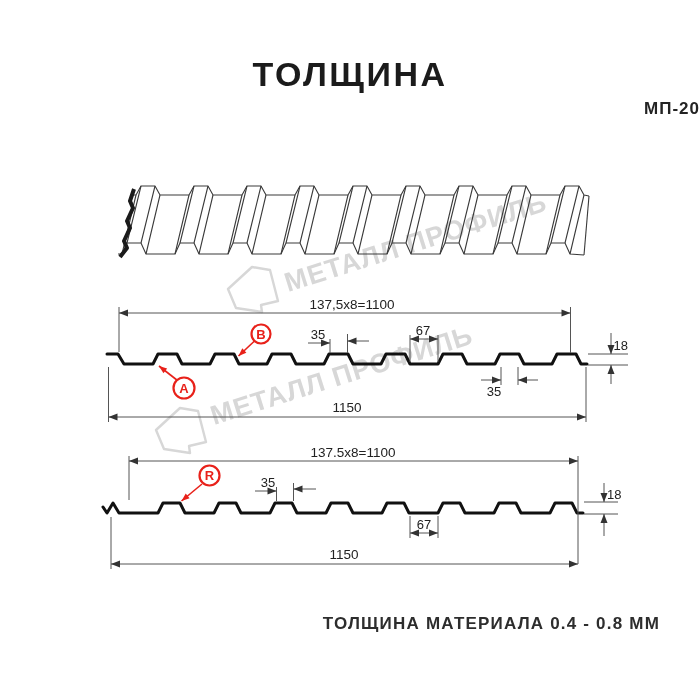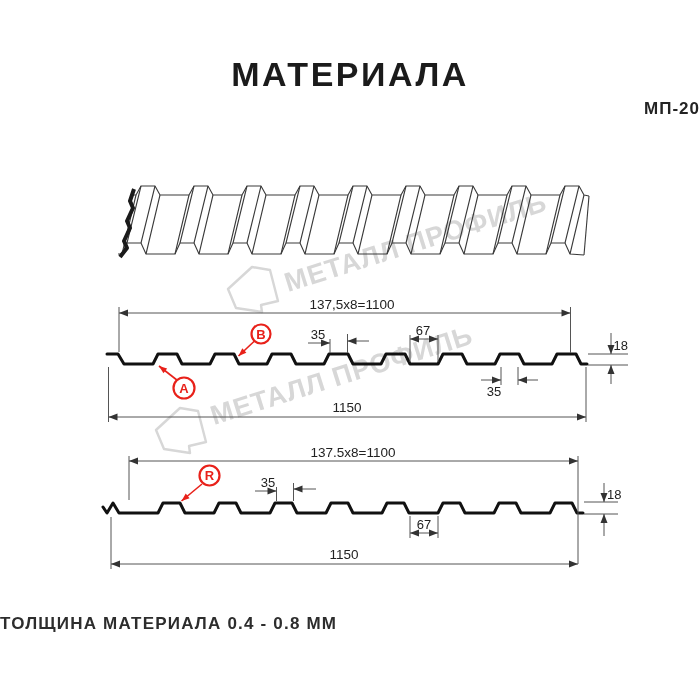--- a/index.html
+++ b/index.html
@@ -10,42 +10,42 @@
   .canvas{position:absolute;inset:0;width:700px;height:700px;background:#fff;}
   .page-title{
     position:absolute;top:56px;left:0;width:700px;text-align:center;
     font-size:34px;font-weight:700;letter-spacing:2.5px;color:#1b1b1b;line-height:36px;
   }
   .page-subtitle{
     position:absolute;top:99px;left:0;width:700px;text-align:right;
     font-size:17px;font-weight:700;letter-spacing:1px;color:#232323;
   }
   .footer-note{
-    position:absolute;top:614px;left:0;width:660px;text-align:left;
+    position:absolute;top:614px;left:0;width:660px;text-align:right;
     font-size:17px;font-weight:700;letter-spacing:1.2px;color:#2d2d2d;
   }
   svg.diagram{position:absolute;left:0;top:0;}
   .wm{fill:none;stroke:#d7d7d7;stroke-width:2.4;stroke-linejoin:round;}
   .wm-text{fill:#d7d7d7;font-size:27px;font-weight:700;letter-spacing:1px;}
   .sheet{stroke:#3a3a3a;stroke-width:1.1;fill:none;stroke-linejoin:round;}
   .sheet-edge{stroke:#1a1a1a;stroke-width:4;fill:none;stroke-linejoin:round;}
   .profile{stroke:#111;stroke-width:3;fill:none;stroke-linejoin:round;stroke-linecap:round;}
   .dim{stroke:#555;stroke-width:1;fill:none;}
   .dim-text{fill:#222;font-size:13px;}
   .dim-text-lg{fill:#222;font-size:13.5px;}
   .red-line{stroke:#e8211a;stroke-width:1.6;fill:none;}
   .red-circle{fill:#ffffff;stroke:#e8211a;stroke-width:2.2;}
   .red-letter{fill:#e8211a;font-size:13px;font-weight:700;}
 </style>
 </head>
 <body>
 
 <div class="canvas">
 
-  <div class="page-title">МАТЕРИАЛА</div>
+  <div class="page-title">ТОЛЩИНА</div>
   <div class="page-subtitle">МП-20</div>
 
   <svg class="diagram" width="700" height="700" viewBox="0 0 700 700" xmlns="http://www.w3.org/2000/svg">
 
     <defs>
       <marker id="aE" orient="auto" markerUnits="userSpaceOnUse" markerWidth="10" markerHeight="8" refX="9.5" refY="4">
         <path d="M0.5,0.5 L9.5,4 L0.5,7.5 Z" fill="#333"></path>
       </marker>
       <marker id="aS" orient="auto" markerUnits="userSpaceOnUse" markerWidth="10" markerHeight="8" refX="0.5" refY="4">
         <path d="M9.5,0.5 L0.5,4 L9.5,7.5 Z" fill="#333"></path>

